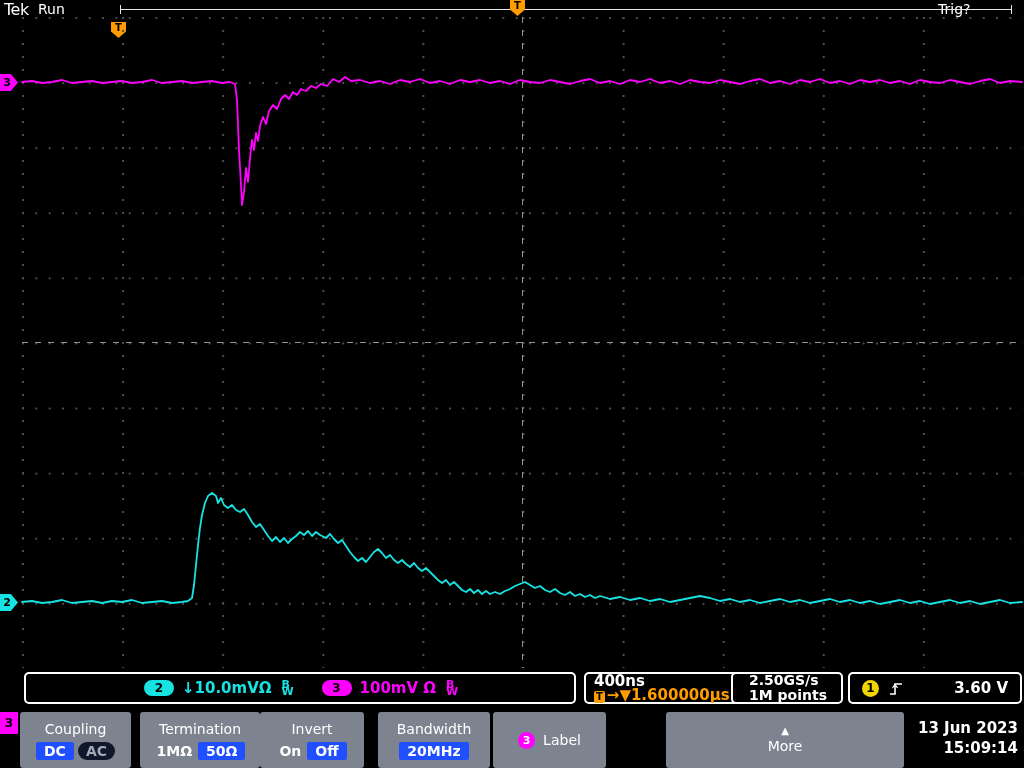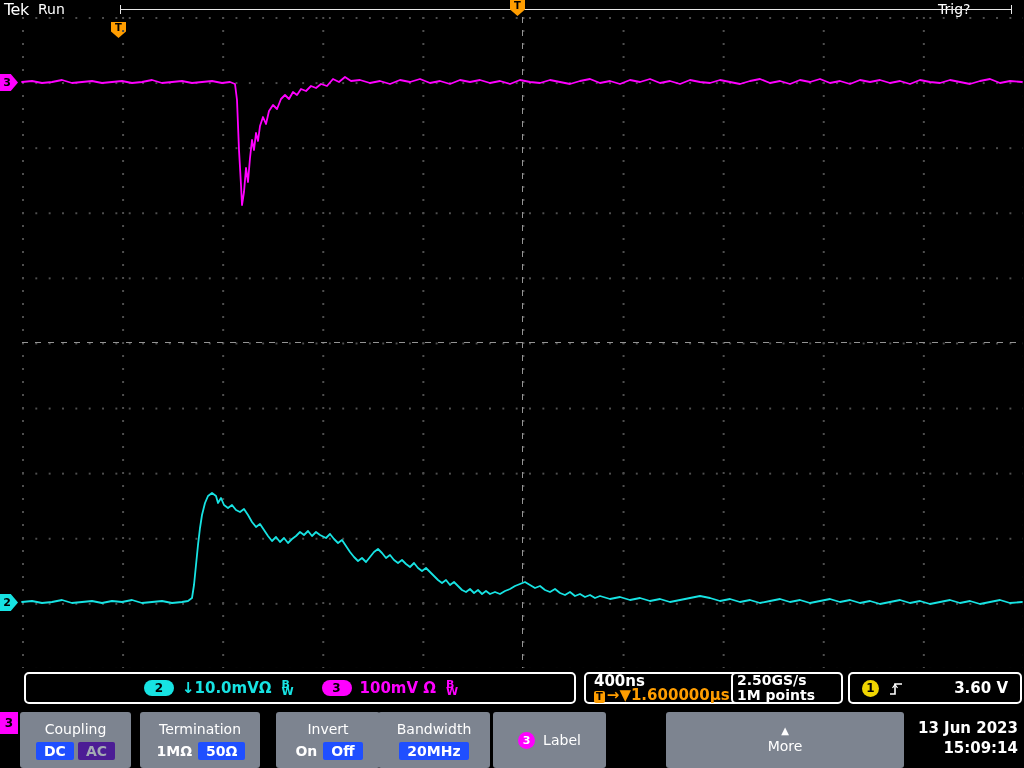--- a/index.html
+++ b/index.html
@@ -33,21 +33,21 @@
     clip-path:polygon(0 0,60% 0,100% 50%,60% 100%,0 100%);}
   #ch3-marker{top:74px;background:#ff00ff;}
   #ch2-marker{top:594px;background:#17e3e3;}
   
   .rbox{top:672px;height:32px;border:2px solid #fff;border-radius:5px;background:#000;
     display:flex;align-items:center;color:#fff;font-size:15px;font-weight:bold;box-sizing:border-box;}
   #rbox-channels{left:24px;width:552px;justify-content:center;gap:8px;}
   #rbox-horiz{left:584px;width:170px;flex-direction:column;align-items:flex-start;
     justify-content:center;padding-left:8px;line-height:14px;}
   #rbox-acq{left:731px;width:112px;flex-direction:column;align-items:flex-start;
-    justify-content:center;padding-left:4px;line-height:15px;font-size:14px;}
+    justify-content:center;padding-left:16px;line-height:15px;font-size:14px;}
   #rbox-trig{left:848px;width:174px;padding:0 12px;gap:10px;}
   .chbadge{min-width:22px;height:16px;border-radius:8px;color:#000;font-size:12px;font-weight:bold;
     display:flex;align-items:center;justify-content:center;padding:0 4px;}
   .badge-cyan{background:#17e3e3;}
   .badge-magenta{background:#ff00ff;}
   .cyan-text{color:#17e3e3;}
   .magenta-text{color:#ff00ff;}
   .orange-text{color:#ff9d00;}
   .bw{display:inline-block;width:10px;font-size:11px;line-height:7px;word-break:break-all;
     font-weight:bold;margin-left:2px;vertical-align:middle;}
@@ -59,24 +59,24 @@
   
   #menubar{left:0;top:710px;width:1024px;height:58px;background:#000;}
   #menu-ch-tab{left:0;top:2px;width:18px;height:22px;background:#ff00ff;color:#000;
     font-size:12px;font-weight:bold;display:flex;align-items:center;justify-content:center;}
   .mbtn{top:2px;height:56px;background:#7d8490;border-radius:3px;color:#fff;
     display:flex;flex-direction:column;align-items:center;justify-content:center;gap:5px;
     font-size:14px;box-sizing:border-box;cursor:default;}
   .optrow{display:flex;gap:4px;align-items:center;font-weight:bold;}
   .opt-sel{background:#1f4fff;color:#fff;padding:1px 8px;border-radius:2px;}
   .opt-plain{color:#ffffff;padding:1px 2px;}
-  .opt-dim{background:#4c1d95;color:#a3aab3;padding:1px 8px;border-radius:2px;}
+  .opt-dim{background:#0f172a;color:#a3aab3;padding:1px 8px;border-radius:9px;}
   #btn-coupling{left:20px;width:111px;justify-content:center;}
   #btn-termination{left:140px;width:120px;}
-  #btn-invert{left:276px;width:104px;}
+  #btn-invert{left:260px;width:104px;}
   #btn-bandwidth{left:378px;width:112px;}
   #btn-label{left:493px;width:113px;flex-direction:row;gap:8px;}
   #btn-more{left:666px;width:238px;gap:2px;}
   #label-badge{width:17px;height:17px;border-radius:50%;background:#ff00ff;color:#fff;
     font-size:11px;font-weight:bold;display:flex;align-items:center;justify-content:center;}
   #more-arrow{font-size:10px;line-height:10px;}
   #datetime{right:6px;top:8px;text-align:right;color:#fff;font-size:15px;line-height:20px;font-weight:bold;}
 </style>
 </head>
 <body>

